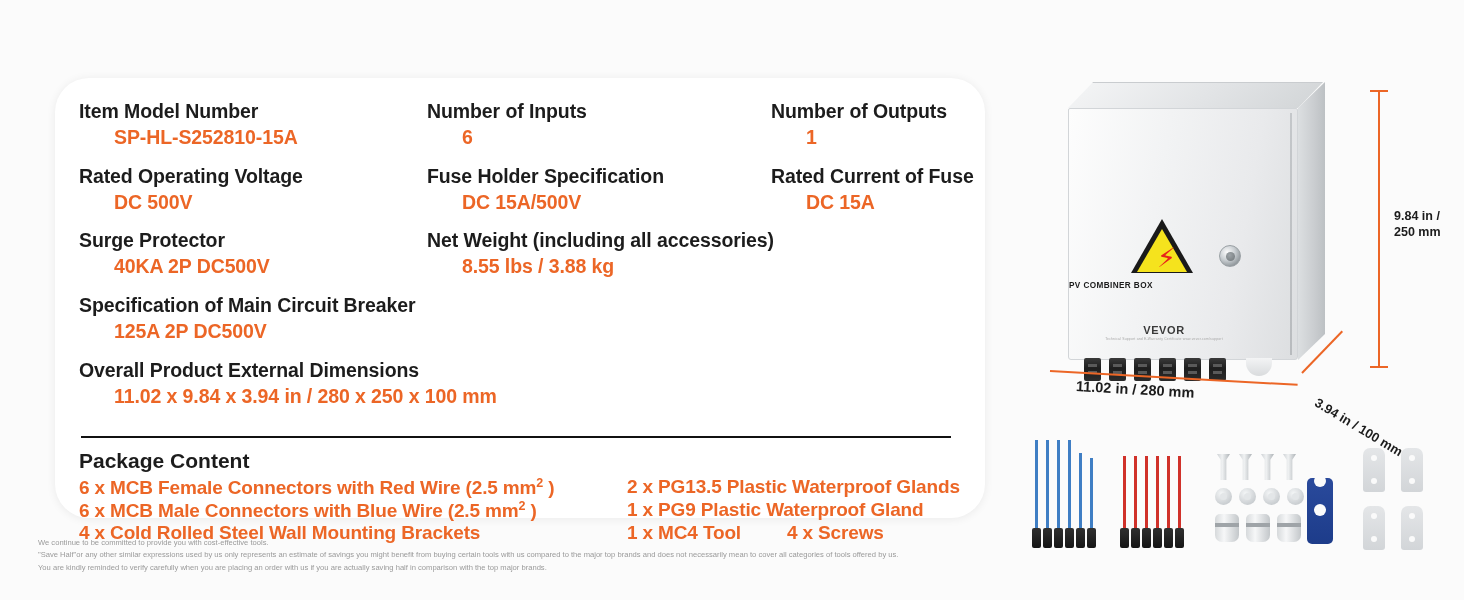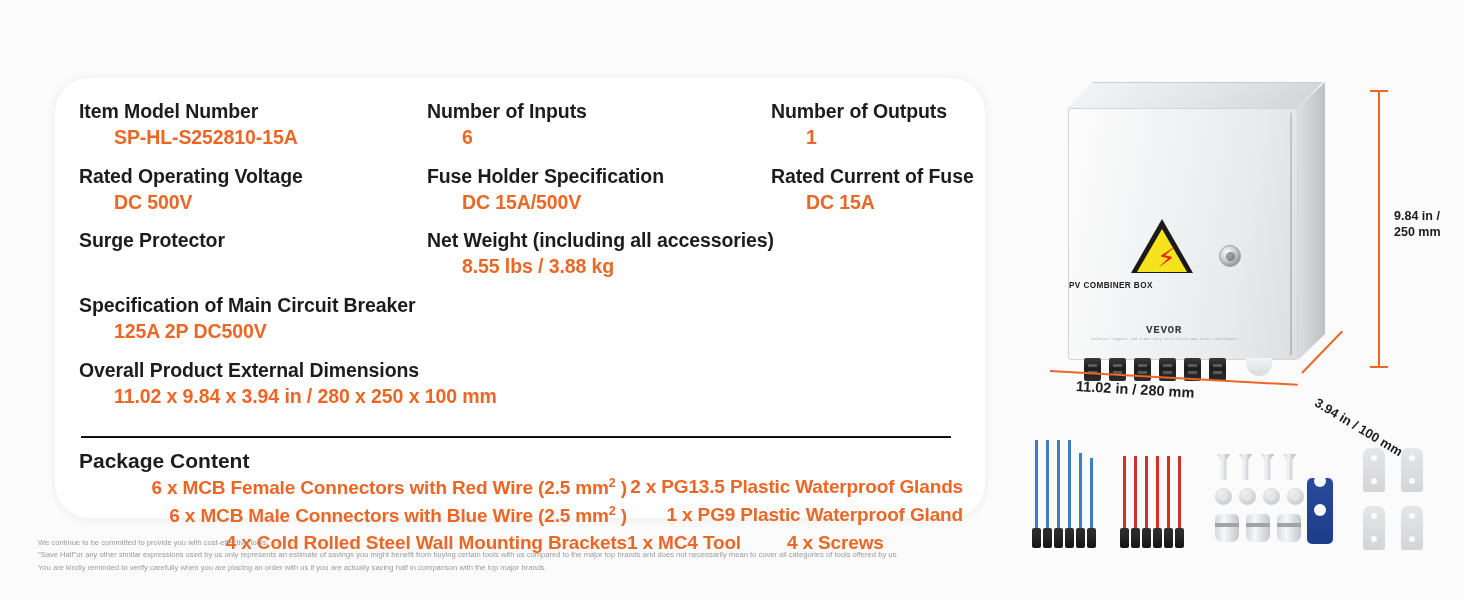--- a/index.html
+++ b/index.html
@@ -56,22 +56,20 @@
 
   .pkg-title {
     font-size: 21px;
     font-weight: bold;
     color: #1c1c1c;
     margin: 11px 0 3px 0;
   }
   .pkg-grid {
     display: grid;
     grid-template-columns: 548px auto;
-    row-gap: 5px;
-    text-align: right;
   }
   .pkg-item {
     font-size: 19px;
     font-weight: bold;
     color: #ec6626;
     white-space: nowrap;
     letter-spacing: -0.15px;
   }
   .pkg-item sup { font-size: 0.66em; vertical-align: super; }
   .pkg-pair { display: flex; gap: 46px; }
@@ -160,21 +158,20 @@
   .lock::after {
     content: "";
     position: absolute; left: 6px; top: 6px;
     width: 9px; height: 9px;
     border-radius: 50%;
     background: radial-gradient(circle at 40% 35%, #9fa5a9, #6f7578);
   }
   .vevor {
     position: absolute; left: 0; right: 38px; top: 215px;
     text-align: center;
-    font-family: Liberation Mono, monospace;
   }
   .vevor-name {
     font-size: 11px; font-weight: bold; color: #3a3a3a; letter-spacing: 0.6px;
   }
   .vevor-sub {
     font-size: 3.4px; color: #a8a8a8; letter-spacing: 0.2px; margin-top: 1px;
   }
   
   .conns { position: absolute; left: 16px; top: 276px; display: flex; gap: 8px; }
   .conn {
@@ -325,20 +322,21 @@
         <div class="lbl">Fuse Holder Specification</div>
         <div class="val">DC 15A/500V</div>
       </div>
       <div class="blk">
         <div class="lbl">Rated Current of Fuse</div>
         <div class="val">DC 15A</div>
       </div>
 
       <div class="blk">
         <div class="lbl">Surge Protector</div>
+        <div class="val">40KA 2P DC500V</div>
       </div>
       <div class="blk wide">
         <div class="lbl">Net Weight (including all accessories)</div>
         <div class="val">8.55 lbs / 3.88 kg</div>
       </div>
 
       <div class="blk full">
         <div class="lbl">Specification of Main Circuit Breaker</div>
         <div class="val">125A 2P DC500V</div>
       </div>

